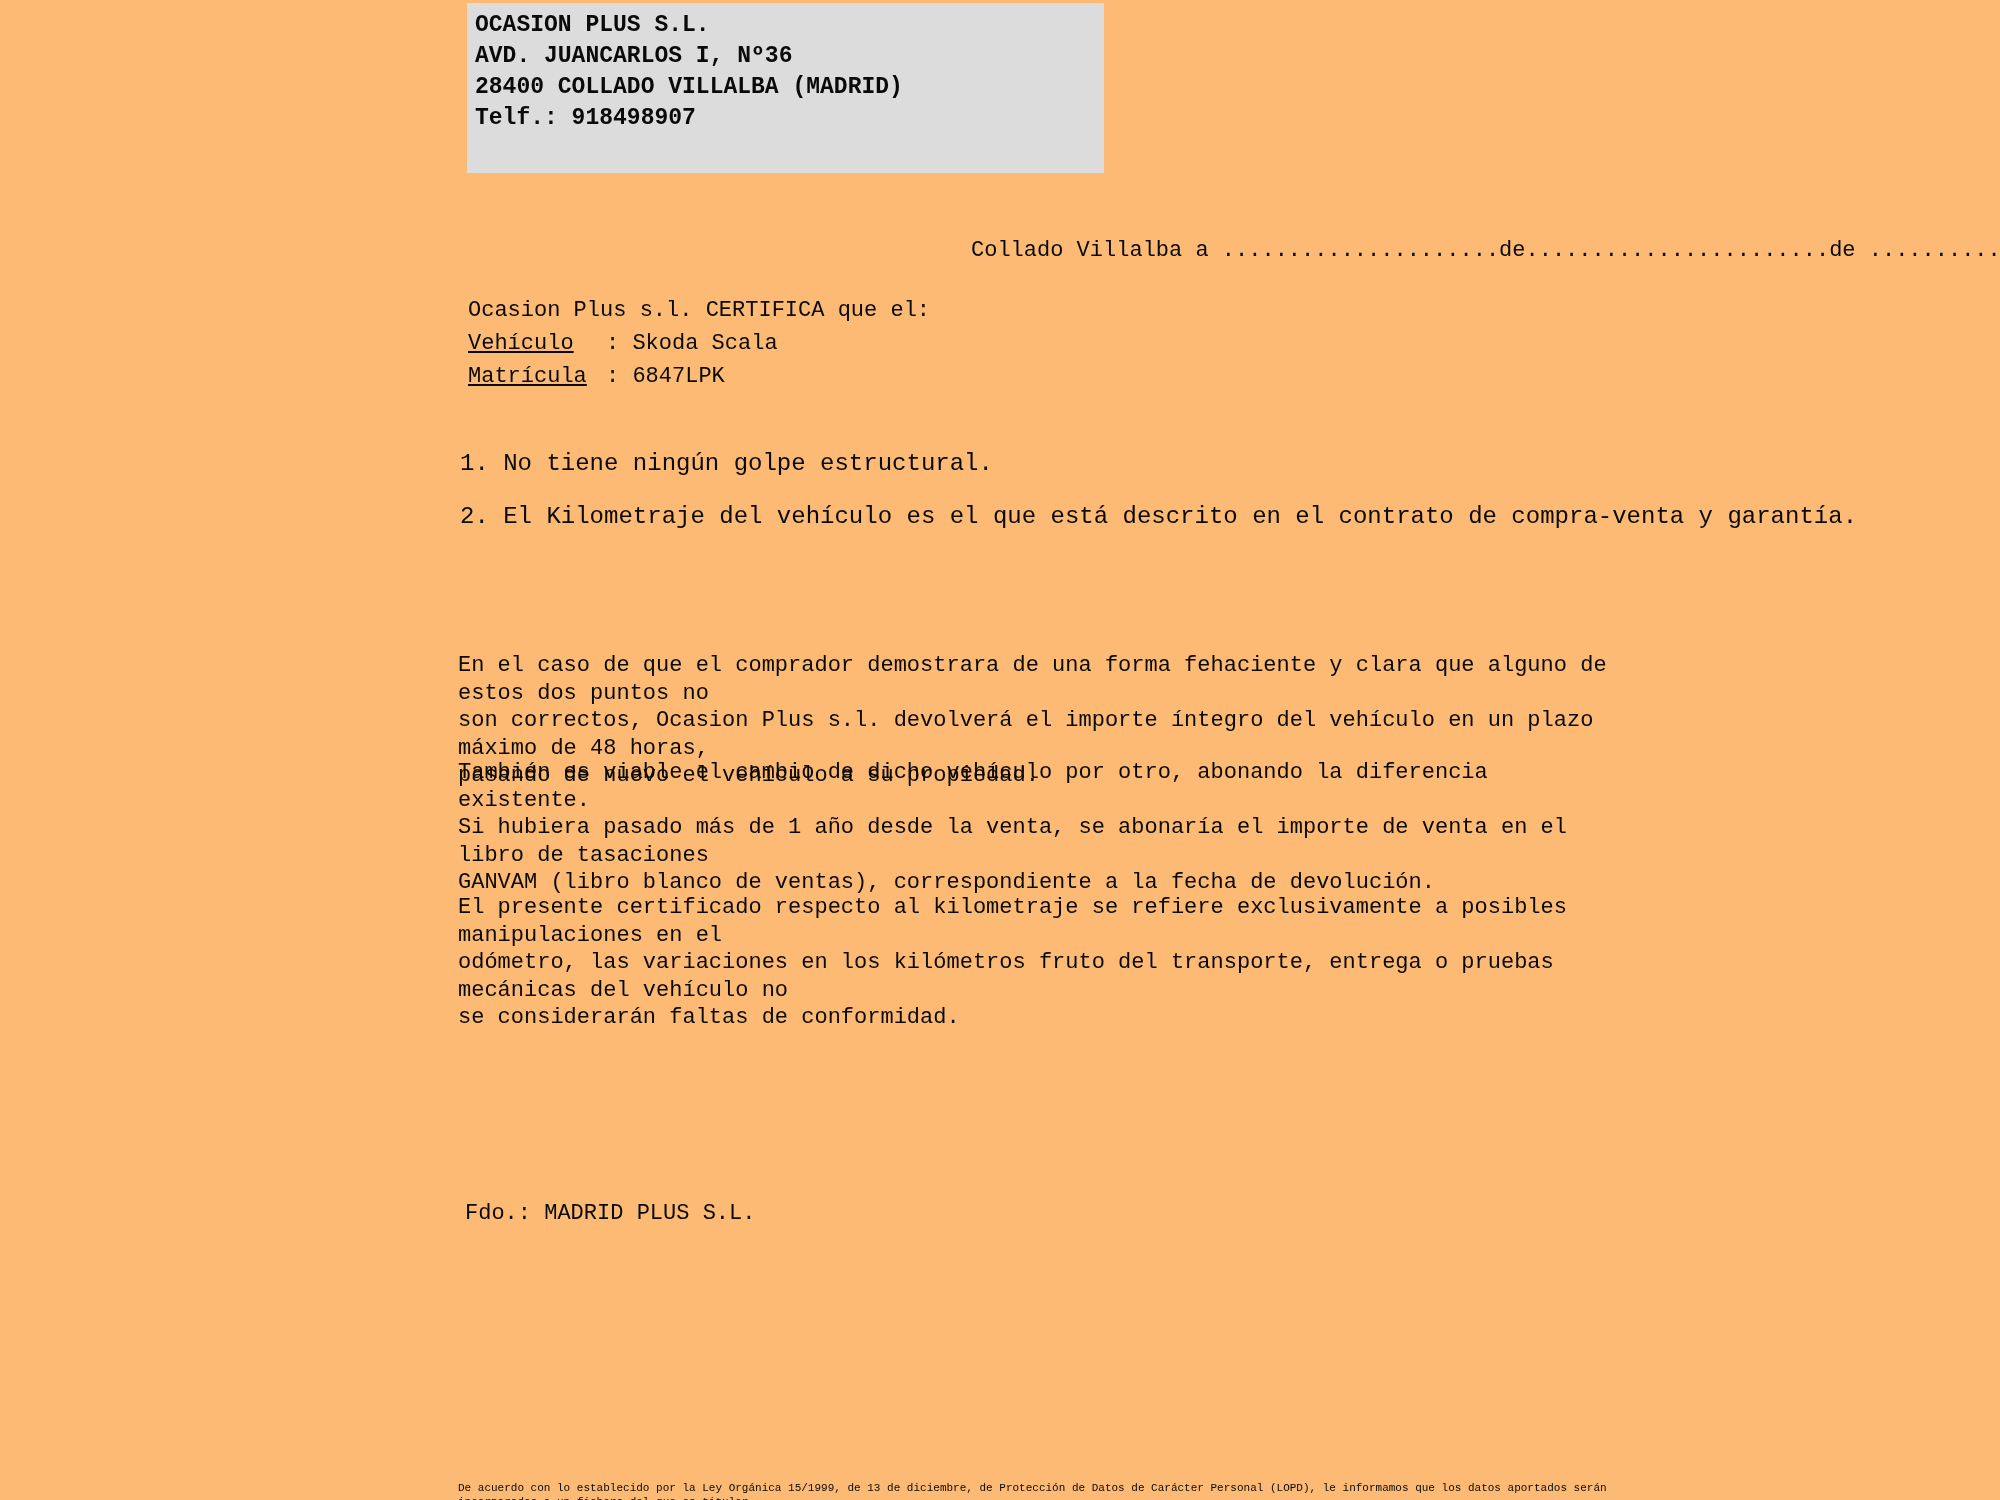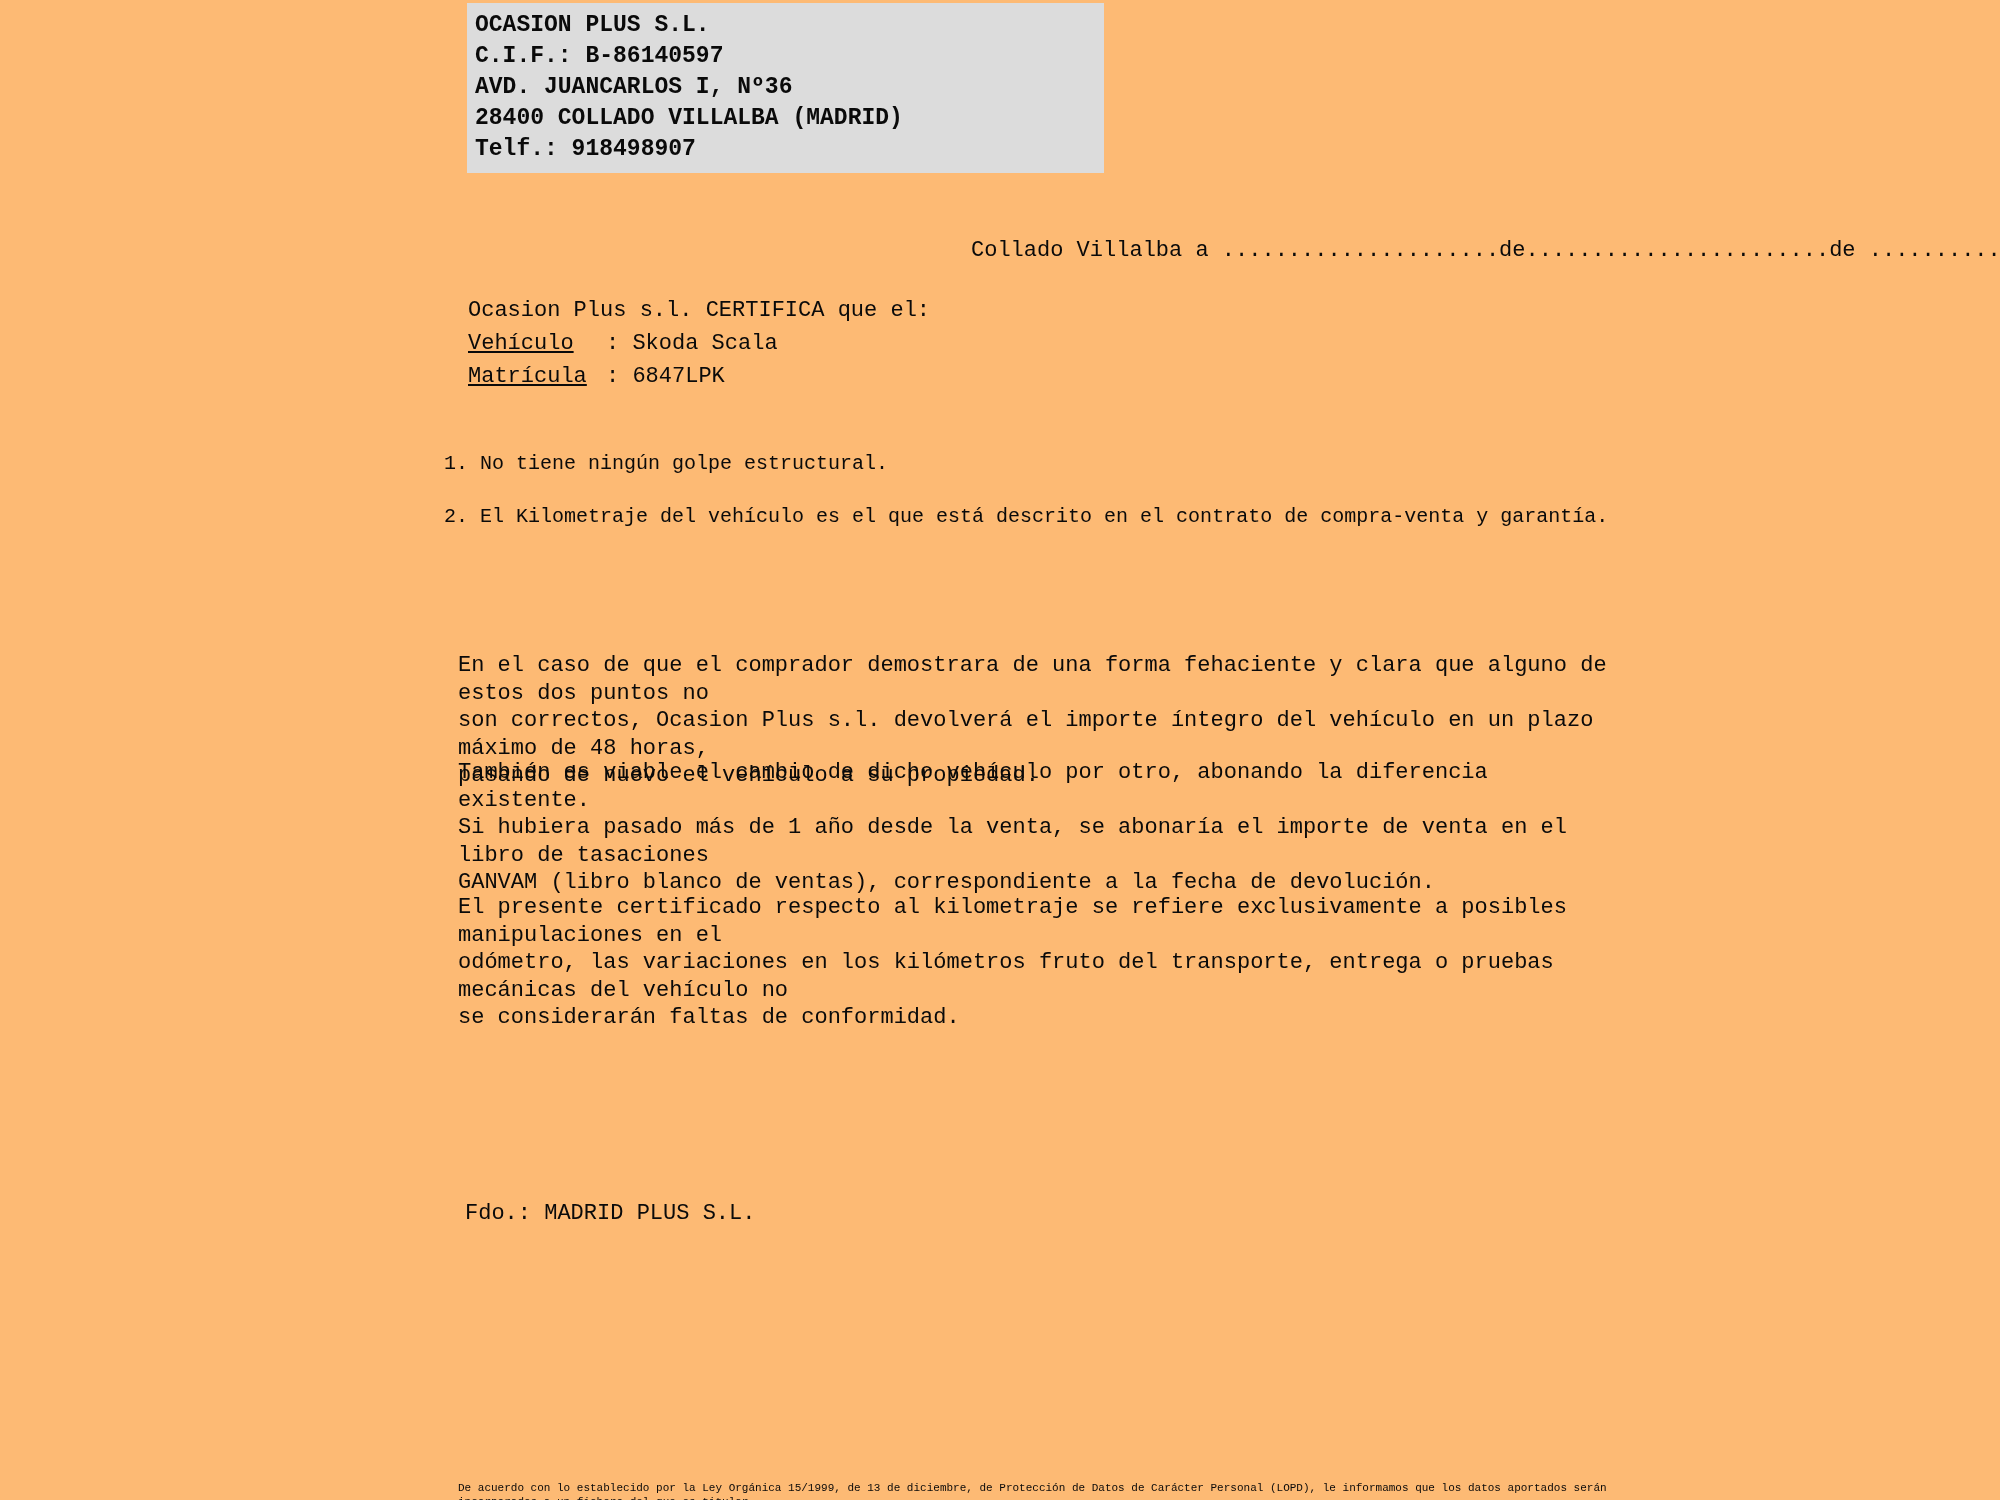--- a/index.html
+++ b/index.html
@@ -68,22 +68,22 @@
     display: inline-block;
     width: 104px;
   }
   .cert-label {
     text-decoration: underline;
   }
 
   
   .point {
     position: absolute;
-    left: 444px;
-    font-size: 20px;
+    left: 460px;
+    font-size: 24px;
     line-height: 26px;
     white-space: nowrap;
   }
   .point-1 { top: 451px; }
   .point-2 { top: 504px; }
 
   
   .para {
     position: absolute;
     left: 458px;
@@ -119,21 +119,20 @@
     white-space: pre-line;
   }
 </style>
 </head>
 <body>
 
 <div class="page">
 
   <div class="header-box">
     <div class="header-line">OCASION PLUS S.L.</div>
-    <div class="header-line">C.I.F.: B-86140597</div>
     <div class="header-line">AVD. JUANCARLOS I, Nº36</div>
     <div class="header-line">28400 COLLADO VILLALBA (MADRID)</div>
     <div class="header-line">Telf.: 918498907</div>
   </div>
 
   <div class="date-line">Collado Villalba a .....................de.......................de ..........</div>
 
   <div class="cert-block">
     <div class="cert-intro">Ocasion Plus s.l. CERTIFICA que el:</div>
     <div class="cert-row">

